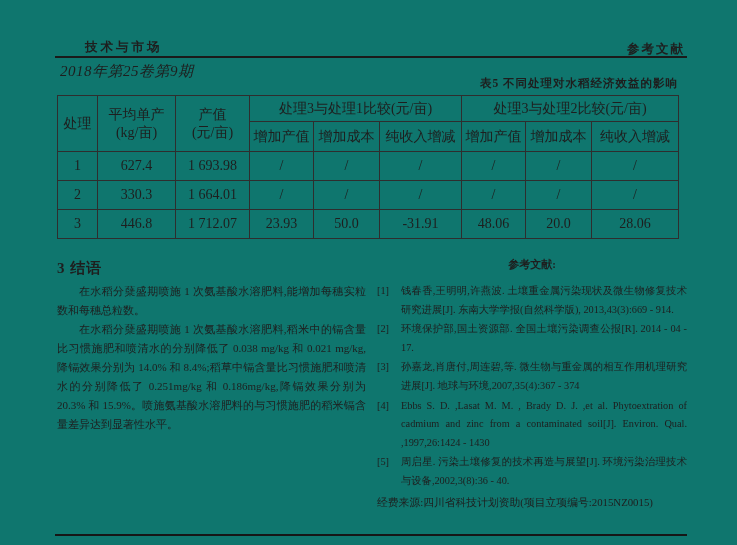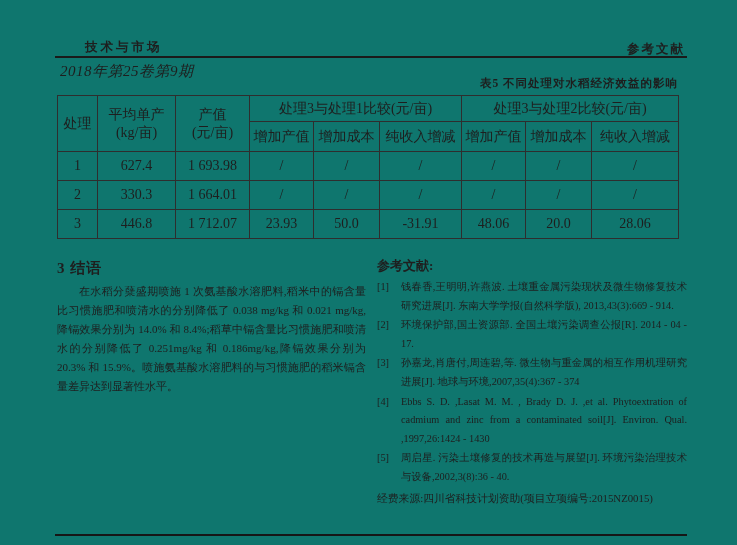--- a/index.html
+++ b/index.html
@@ -26,21 +26,21 @@
   table.econ thead tr.r1 th { height:26px; }
   table.econ thead tr.r2 th { height:30px; }
   table.econ tbody tr  td   { height:29px; }
   
   .note { position:absolute; left:84px; top:243px; font-size:10px; }
   
   .col-left  { position:absolute; left:57px;  top:259px; width:309px; }
   .col-right { position:absolute; left:377px; top:257px; width:310px; }
   .sec-heading { font-size:15px; font-weight:bold; letter-spacing:1px; margin-bottom:4px; }
   .col-left p { font-size:11px; line-height:19px; text-align:justify; text-indent:2em; }
-  .ref-heading { font-size:13px; font-weight:bold; margin-bottom:3px; }
+  .ref-heading { font-size:11px; font-weight:bold; margin-bottom:10px;text-align:center; }
   .ref-item { display:flex; font-size:10.3px; line-height:18.6px; margin-bottom:1px; }
   .ref-no   { flex:0 0 24px; }
   .ref-text { flex:1; text-align:justify; }
   .funding  { font-size:10.8px; font-weight:normal; margin-top:5px; }
   
   .bottom-rule { position:absolute; left:55px; top:534px; width:632px; height:2px; background:#161616; }
 </style>
 </head>
 <body>
 
@@ -121,20 +121,21 @@
         <td>48.06</td>
         <td>20.0</td>
         <td>28.06</td>
       </tr>
     </tbody>
   </table>
 
 
   <div class="col-left">
     <div class="sec-heading">3  结语</div>
+    <p>在水稻分蘖盛期喷施 1 次氨基酸水溶肥料,能增加每穗实粒数和每穗总粒数。</p>
     <p>在水稻分蘖盛期喷施 1 次氨基酸水溶肥料,稻米中的镉含量比习惯施肥和喷清水的分别降低了 0.038 mg/kg 和 0.021 mg/kg,降镉效果分别为 14.0% 和 8.4%;稻草中镉含量比习惯施肥和喷清水的分别降低了 0.251mg/kg 和 0.186mg/kg,降镉效果分别为 20.3% 和 15.9%。喷施氨基酸水溶肥料的与习惯施肥的稻米镉含量差异达到显著性水平。</p>
   </div>
 
   <div class="col-right">
     <div class="ref-heading">参考文献:</div>
     <div class="ref-item">
       <span class="ref-no">[1]</span>
       <span class="ref-text">钱春香,王明明,许燕波. 土壤重金属污染现状及微生物修复技术研究进展[J]. 东南大学学报(自然科学版), 2013,43(3):669 - 914.</span>
     </div>
     <div class="ref-item">

